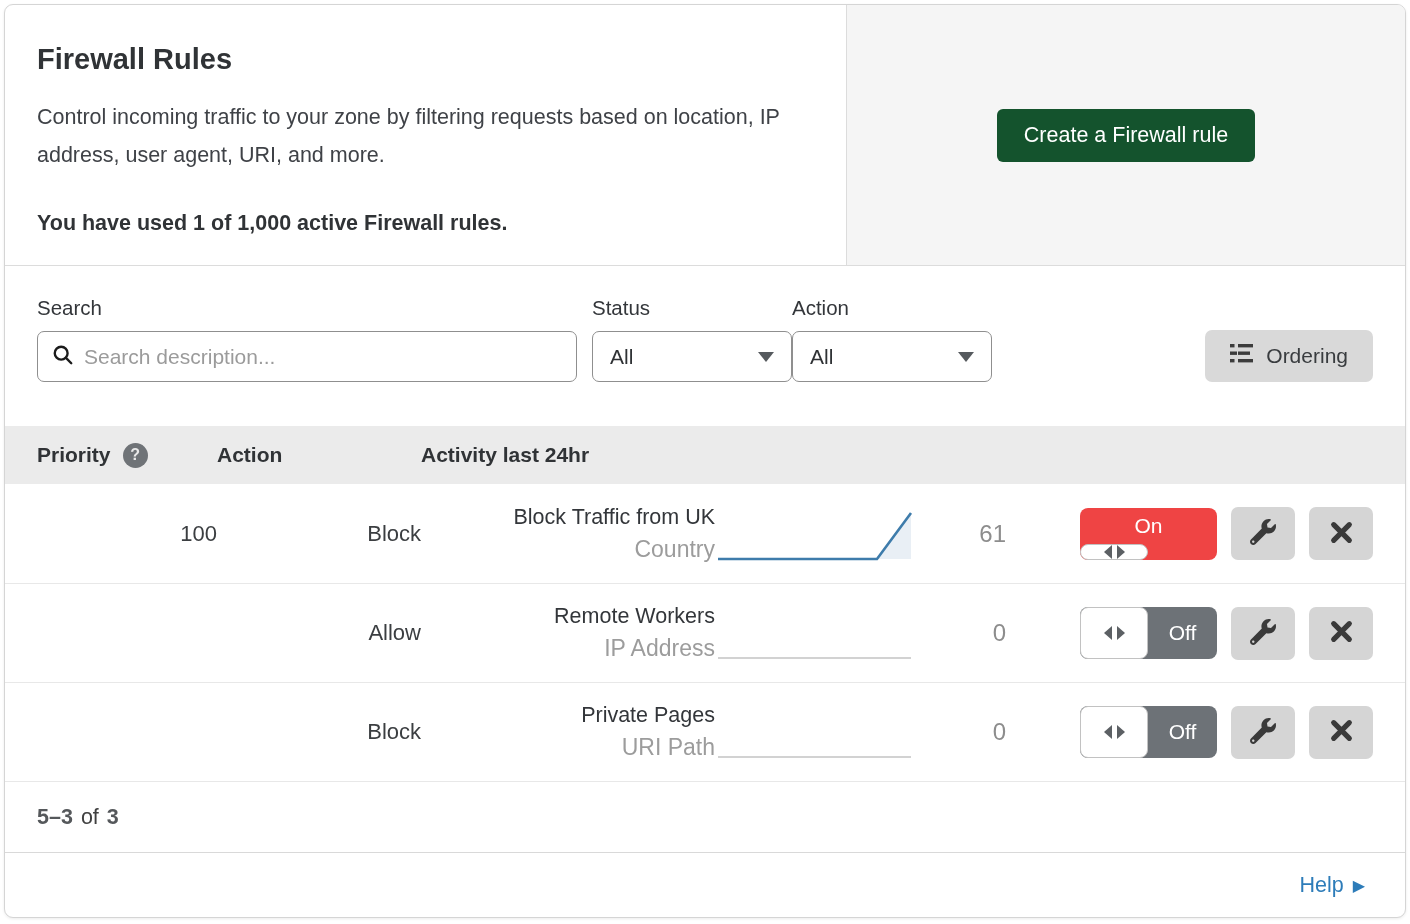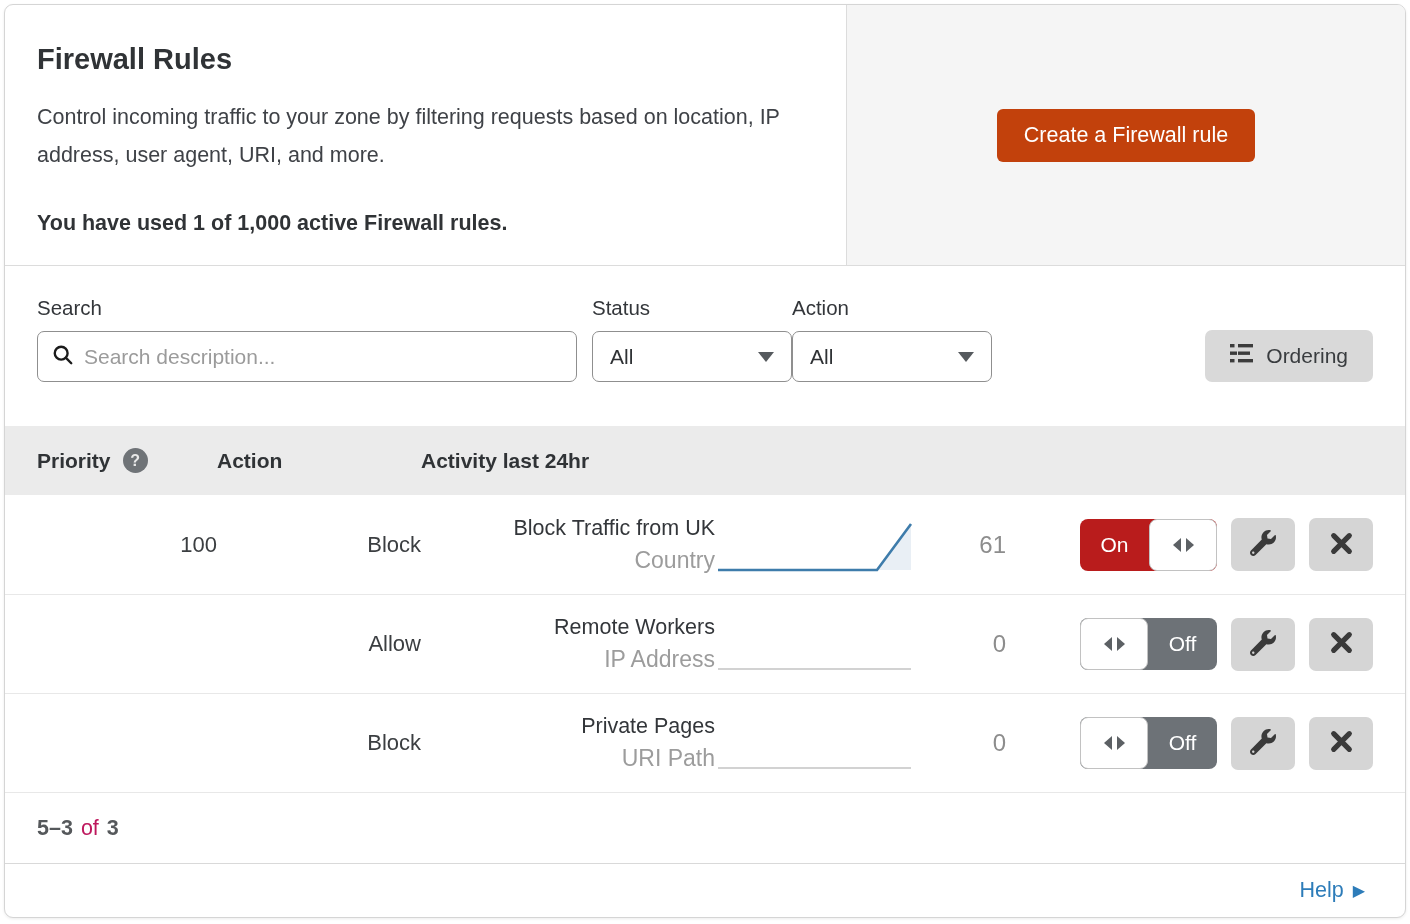--- a/index.html
+++ b/index.html
@@ -16,21 +16,21 @@
 
   
   .top { display: flex; height: 261px; border-bottom: 1px solid #dcdcdc; flex: none; }
   .top-left { width: 841px; padding: 24px 32px; }
   .top-right { flex: 1; background: #f5f5f5; border-left: 1px solid #dcdcdc;
                display: flex; align-items: center; justify-content: center; }
   .page-title { font-size: 29px; font-weight: bold; color: #303336; margin: 14px 0 22px; }
   .page-desc { font-size: 21.5px; line-height: 1.78; color: #3f4247; width: 775px; }
   .usage-note { font-size: 21.5px; font-weight: bold; color: #303336; margin-top: 36px; }
   .create-btn {
-    background: #c2410c; color: #fff; border: none; border-radius: 6px;
+    background: #14532d; color: #fff; border: none; border-radius: 6px;
     font-family: inherit; font-size: 21.5px; padding: 14px 27px; cursor: pointer;
   }
 
   
   .filters { display: flex; align-items: flex-end; padding: 29px 32px 44px; height: 160px; flex: none; }
   .fgroup { display: flex; flex-direction: column; }
   .flabel { font-size: 20.5px; color: #33363a; margin-bottom: 11px; }
   .search-group { width: 540px; margin-right: 15px; }
   .search-box { display: flex; align-items: center; gap: 10px; height: 51px;
     border: 1px solid #8f8f8f; border-radius: 7px; padding: 12px 14px; background: #fff; }
@@ -43,21 +43,21 @@
     }
   .caret { width: 0; height: 0; border-left: 8px solid transparent;
     border-right: 8px solid transparent; border-top: 10px solid #565a5e; }
   .ordering-btn { margin-left: auto; height: 52px; padding: 0 25px;
     background: #d9d9d9; border: none; border-radius: 7px; cursor: pointer;
     display: flex; align-items: center; gap: 13px; font-family: inherit;
     font-size: 21px; color: #393c3f; }
 
   
   .thead { display: flex; align-items: center; background: #ebebeb;
-    height: 69px; padding: 0 32px; font-weight: bold; font-size: 21px; color: #303336; flex: none; }
+    height: 58px; padding: 0 32px; font-weight: bold; font-size: 21px; color: #303336; flex: none; }
   .col-priority { width: 180px; display: flex; align-items: center; gap: 12px; }
   .col-action   { width: 204px; }
   .col-desc     { width: 294px; }
   .col-activity { flex: 1; }
   .q-badge { width: 25px; height: 25px; border-radius: 50%; background: #6f7377;
     color: #e9e9e9; font-size: 16px; font-weight: bold; display: inline-flex;
     align-items: center; justify-content: center; cursor: pointer; }
 
   .trow { display: flex; align-items: center; height: 99px; padding: 17px 32px;
     border-top: 1px solid #e8e8e8; flex: none; text-align: right; }
@@ -70,39 +70,39 @@
   .cell-activity { flex: 1; display: flex; align-items: center; }
   .sparkline { width: 205px; height: 60px; }
   .sparkline svg { display: none; width: 205px; height: 60px; }
   .sparkline.active svg.s-active { display: block; }
   .sparkline.flat   svg.s-flat   { display: block; }
   .hit-count { margin-left: 30px; font-size: 24px; color: #8d8d8d; min-width: 56px; }
 
   .controls { margin-left: auto; display: flex; align-items: center; gap: 14px; }
   .toggle { width: 137px; height: 52px; border-radius: 8px; display: flex;
     cursor: pointer; overflow: visible; }
-  .toggle.on  { background: #b91c1c; }
+  .toggle.on  { background: #ef4444; flex-direction: column; }
   .toggle.off { background: #6d7277; flex-direction: row-reverse; }
   .toggle-label { flex: 1; display: flex; align-items: center; justify-content: center;
     color: #fff; font-size: 21px; }
   .toggle-handle { width: 68px; background: #fff; border: 1px solid #c2c2c2;
     border-radius: 8px; display: flex; align-items: center; justify-content: center; gap: 5px; }
   .tri-l { width: 0; height: 0; border-top: 7px solid transparent;
     border-bottom: 7px solid transparent; border-right: 8px solid #5c6064; }
   .tri-r { width: 0; height: 0; border-top: 7px solid transparent;
     border-bottom: 7px solid transparent; border-left: 8px solid #5c6064; }
   .icon-btn { width: 64px; height: 53px; background: #d5d5d5; border: none;
     border-radius: 7px; display: flex; align-items: center; justify-content: center;
     cursor: pointer; }
 
   
   .pagination { height: 71px; display: flex; align-items: center; padding: 0 32px;
     border-top: 1px solid #e8e8e8; font-size: 21.5px; flex: none; }
   .pg-strong { font-weight: bold; color: #55585b; }
-  .pg-of { color: #be185d; margin: 14px 8px; }
+  .pg-of { color: #404040; margin: 14px 8px; }
   .help-row { flex: 1; border-top: 1px solid #d9d9d9; display: flex;
     align-items: center; justify-content: flex-end; padding: 0 40px; }
   .help-link { color: #2d7cb9; font-size: 21.5px; text-decoration: none;
     display: flex; align-items: center; gap: 9px; cursor: pointer; }
   .help-arrow { font-size: 16px; }
 </style>
 </head>
 <body>
 
 <div class="container">

